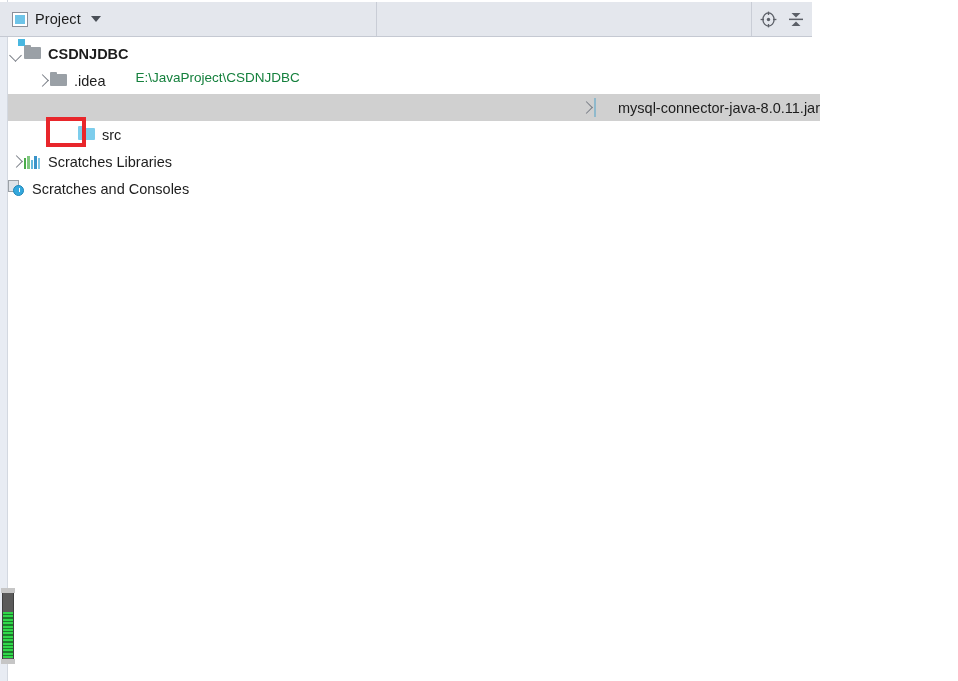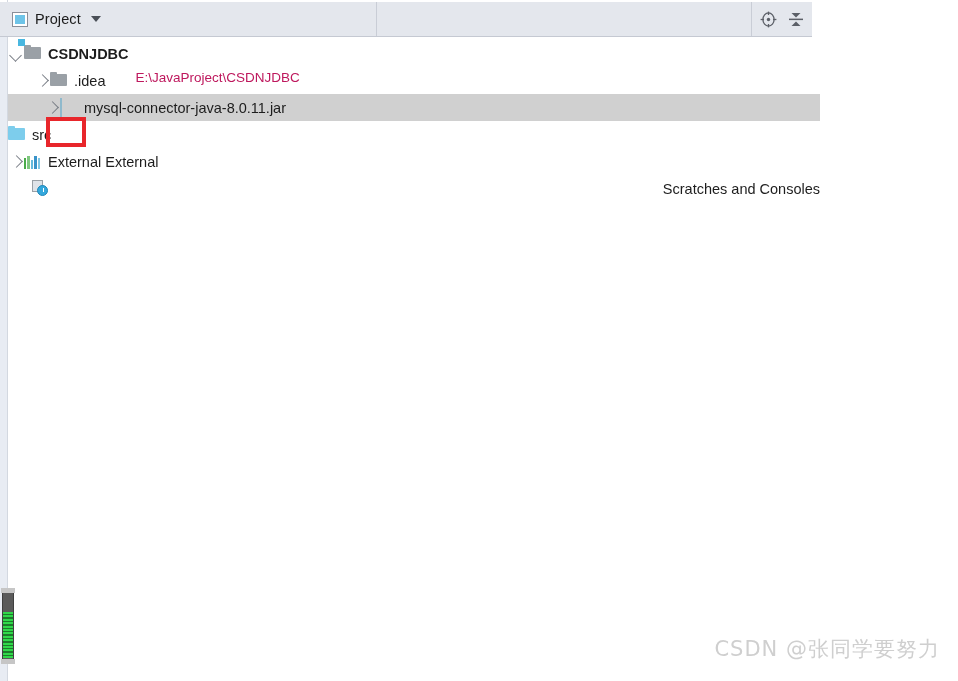--- a/index.html
+++ b/index.html
@@ -184,27 +184,27 @@
     background: #34a8dd; border: 1px solid #1d86b8;
   }
   .scratch .clock::after {
     content: "";
     position: absolute; left: 4.5px; top: 2px;
     width: 1.2px; height: 4px; background: #ffffff;
   }
 
   .label { font-size: 14.5px; color: #1d1d1d; white-space: nowrap; }
   .label.bold { font-weight: bold; }
-  .path { font-size: 13.5px; color: #be185d; margin-left: 7px; white-space: nowrap; margin-top: 48px; }
+  .path { font-size: 13.5px; color: #15803d; margin-left: 7px; white-space: nowrap; margin-top: 48px; }
 
   
   .ind0 { }
   .ind1 { padding-left: 26px; }
-  .ind2 { padding-left: 36px; }
-  .ind2b { }
+  .ind2 { padding-left: 36px; justify-content: flex-end; }
+  .ind2b { padding-left: 70px; }
 
   
   .red-box {
     position: absolute;
     left: 46px; top: 117px;
     width: 40px; height: 30px;
     border: 4px solid #e8262b;
     pointer-events: none;
     z-index: 20;
   }
@@ -337,38 +337,37 @@
       <span class="arrow collapsed"></span>
       <span class="icon">
         <span class="libbars" style="margin-top:2px;">
           <i></i>
             <i></i>
             <i></i>
             <i></i>
             <i></i>
         </span>
       </span>
-      <span class="label">External External</span>
-    </div>
-
-    <div class="row ind0" style="padding-left:24px;justify-content:space-between;">
+      <span class="label">Scratches Libraries</span>
+    </div>
+
+    <div class="row ind0" style="">
       <span class="icon">
         <span class="scratch" style="margin-top:1px;">
           <span class="pg"></span><span class="clock"></span>
         </span>
       </span>
       <span class="label">Scratches and Consoles</span>
     </div>
 
   </div>
 
   <div class="red-box"></div>
 
   <div class="scroll-widget">
     <div class="track"></div>
     <div class="cap-top"></div>
     <div class="green"></div>
     <div class="cap-bot"></div>
   </div>
 
-  <div class="watermark">CSDN @张同学要努力</div>
 
 </div>
 
 </body></html>

